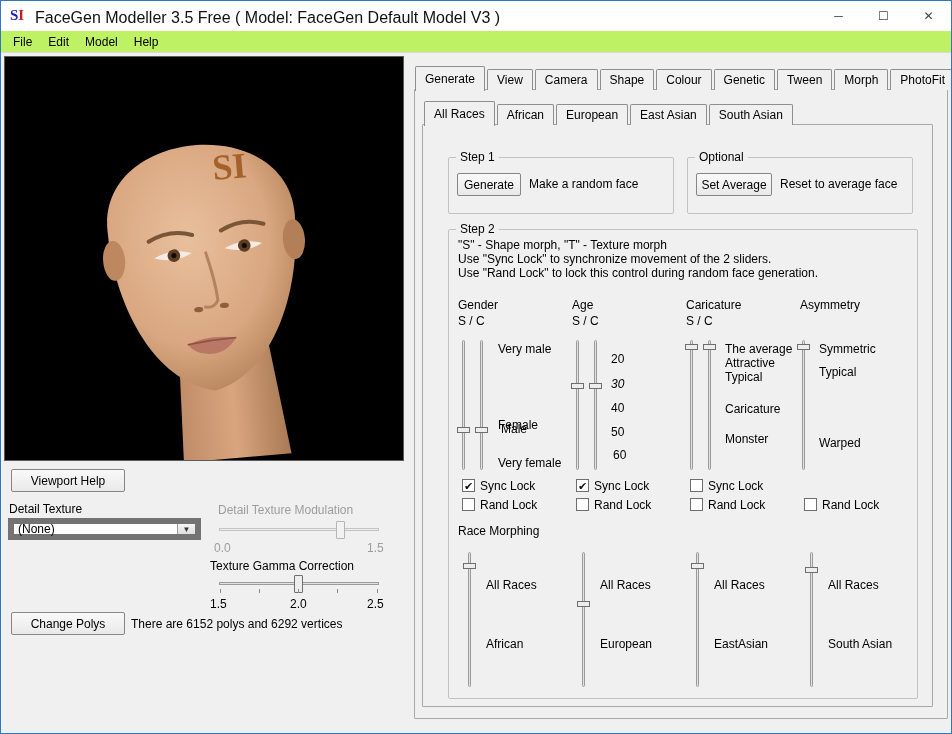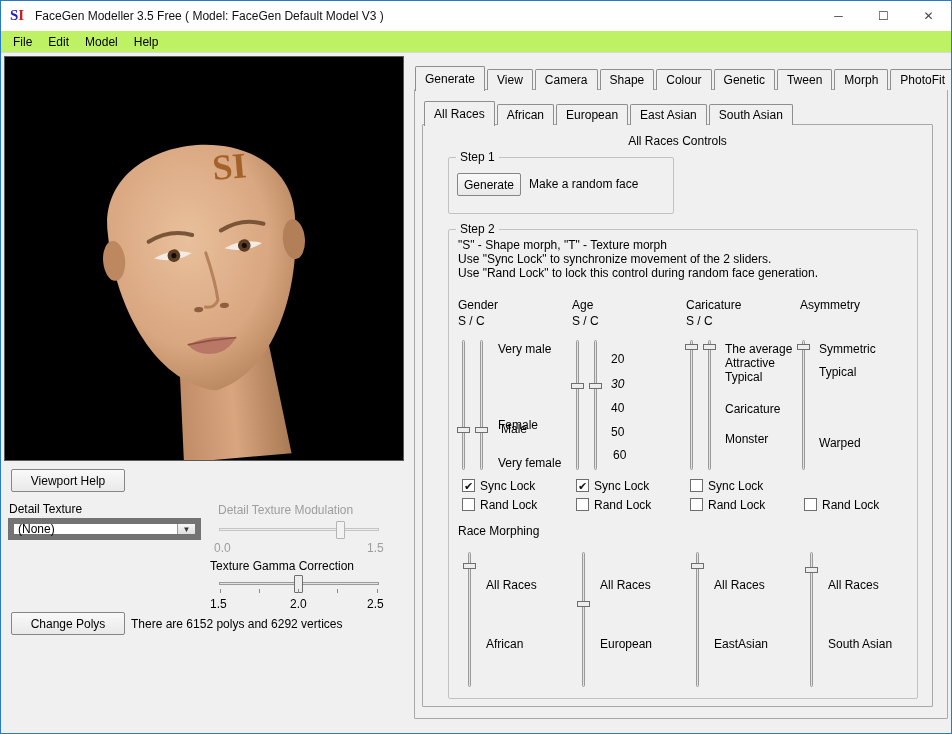--- a/index.html
+++ b/index.html
@@ -6,21 +6,21 @@
   html,body { background:#fff; }
   body { font-family:"Liberation Sans", sans-serif; font-size:12px; color:#000; }
   #window { position:relative; width:952px; height:734px; background:#f0f0f0; border:1px solid #2b79c2; overflow:hidden; }
   .lbl { position:absolute; white-space:nowrap; color:#000; font-size:12px; }
   .lbl.dis { color:#9d9d9d; }
   .center { text-align:center; }
 
   .titlebar { position:absolute; left:0; top:0; right:0; height:30px; background:#ffffff; }
   .app-logo { position:absolute; left:9px; top:6px; font-family:"Liberation Serif", serif; font-weight:bold; font-size:15px; }
   .app-logo .s { color:#1f1fbf; } .app-logo .i { color:#c52222; }
-  .title-text { position:absolute; left:34px; top:8px; font-size:12px; color:#111; white-space:nowrap; }
+  .title-text { position:absolute; left:34px; top:8px; font-size:16px; color:#111; white-space:nowrap; }
   .winbtn { position:absolute; top:0; width:45px; height:29px; display:flex; align-items:center; justify-content:center; color:#444; font-size:12px; }
 
   .menubar { position:absolute; left:0; top:30px; right:0; height:22px; background:#bef264; border-bottom:1px solid #d9d9d9; display:flex; align-items:center; padding-left:4px; }
   .menu-item { padding:3px 8px; white-space:nowrap; }
 
   .btn { position:absolute; background:linear-gradient(#f9f9f9,#e9e9e9); border:1px solid #868686; display:flex; align-items:center; justify-content:center; font-size:12px; white-space:nowrap; border-radius:2px; }
 
   .viewport { position:absolute; left:3px; top:55px; width:400px; height:405px; background:#000; border:1px solid #5a5a5a; }
 
   .combo { position:absolute; background:#fff; border:6px solid #737373; display:flex; align-items:center; }
@@ -158,28 +158,32 @@
   </div>
 
   <div class="tabs" style="left:423px; top:100px;">
     <div class="tab active">All Races</div>
     <div class="tab">African</div>
     <div class="tab">European</div>
     <div class="tab">East Asian</div>
     <div class="tab">South Asian</div>
   </div>
 
-  <div class="lbl center" style="left:421px; top:133px; width:511px;">All Races Controls</div>
 
   <div class="group" style="left:447px; top:156px; width:226px; height:57px;">
     <span class="legend">Step 1</span>
     <div class="btn" style="left:8px; top:15px; width:64px; height:23px;">Generate</div>
     <div class="lbl" style="left:80px; top:19px;">Make a random face</div>
   </div>
 
+  <div class="group" style="left:686px; top:156px; width:226px; height:57px;">
+    <span class="legend">Optional</span>
+    <div class="btn" style="left:8px; top:15px; width:76px; height:23px;">Set Average</div>
+    <div class="lbl" style="left:92px; top:19px;">Reset to average face</div>
+  </div>
 
   <div class="group" style="left:447px; top:228px; width:470px; height:470px;">
     <span class="legend">Step 2</span>
     <div class="lbl" style="left:9px; top:8px;">"S" - Shape morph, "T" - Texture morph</div>
     <div class="lbl" style="left:9px; top:22px;">Use "Sync Lock" to synchronize movement of the 2 sliders.</div>
     <div class="lbl" style="left:9px; top:36px;">Use "Rand Lock" to lock this control during random face generation.</div>
 
     <div class="lbl" style="left:9px; top:68px;">Gender</div>
     <div class="lbl" style="left:9px; top:84px;">S / C</div>
     <div class="lbl" style="left:123px; top:68px;">Age</div>

